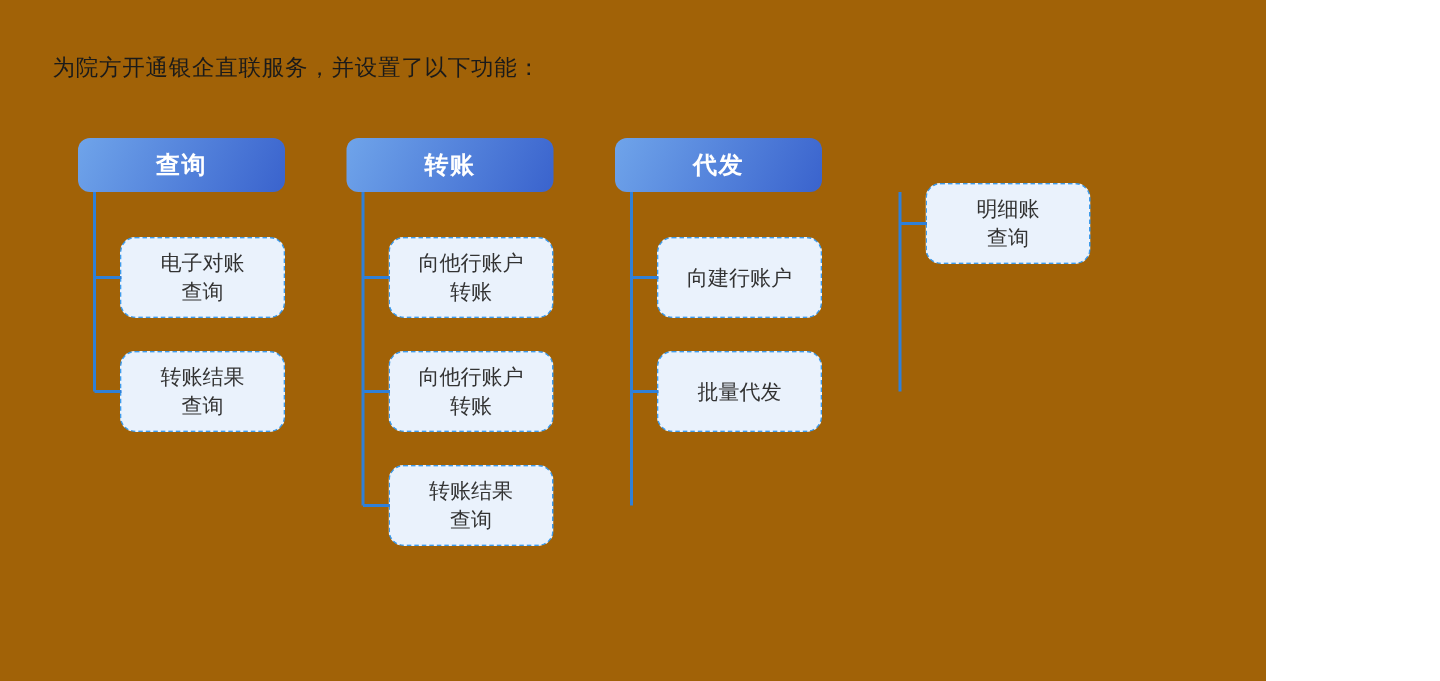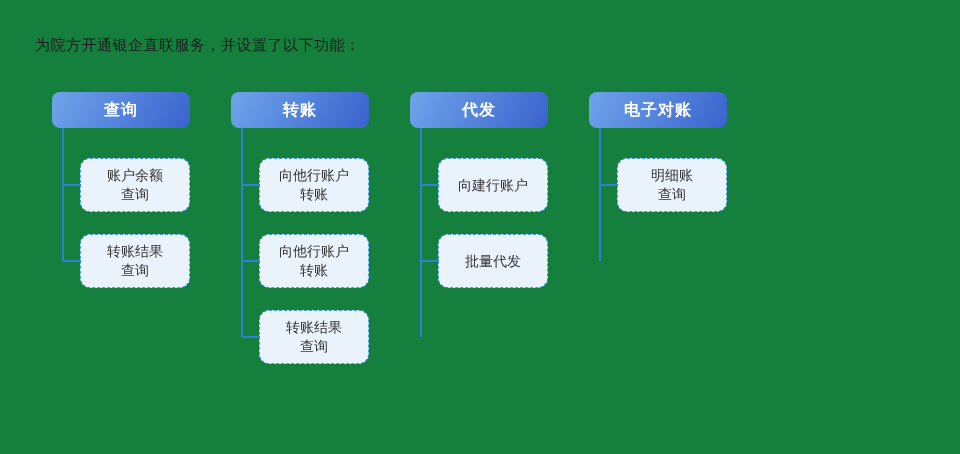--- a/index.html
+++ b/index.html
@@ -3,23 +3,23 @@
 <meta charset="utf-8">
 <style>
   html, body {
     margin: 0;
     padding: 0;
     background: #ffffff;
     font-family: "Liberation Sans", "DejaVu Sans", sans-serif;
   }
   .canvas {
     position: relative;
-    width: 960px;
+    width: 844px;
     height: 454px;
-    background: #15803d;
+    background: #a16207;
     overflow: hidden;
   }
   .page-title {
     position: absolute;
     left: 35px;
     top: 36px;
     font-size: 15px;
     color: #1a1a1a;
     letter-spacing: 0.5px;
   }
@@ -100,21 +100,21 @@
 
   <div class="diagram">
 
     <div class="column col-2">
       <div class="group-header">
         <span>查询</span>
       </div>
       <div class="vline"></div>
       <div class="items">
         <div class="item">
-          <span class="item-label">账户余额
+          <span class="item-label">电子对账
 查询</span>
         </div>
         <div class="item">
           <span class="item-label">转账结果
 查询</span>
         </div>
       </div>
     </div>
 
     <div class="column col-3">
@@ -147,23 +147,20 @@
         <div class="item">
           <span class="item-label">向建行账户</span>
         </div>
         <div class="item">
           <span class="item-label">批量代发</span>
         </div>
       </div>
     </div>
 
     <div class="column col-2">
-      <div class="group-header">
-        <span>电子对账</span>
-      </div>
       <div class="vline"></div>
       <div class="items">
         <div class="item">
           <span class="item-label">明细账
 查询</span>
         </div>
       </div>
     </div>
 
   </div>

